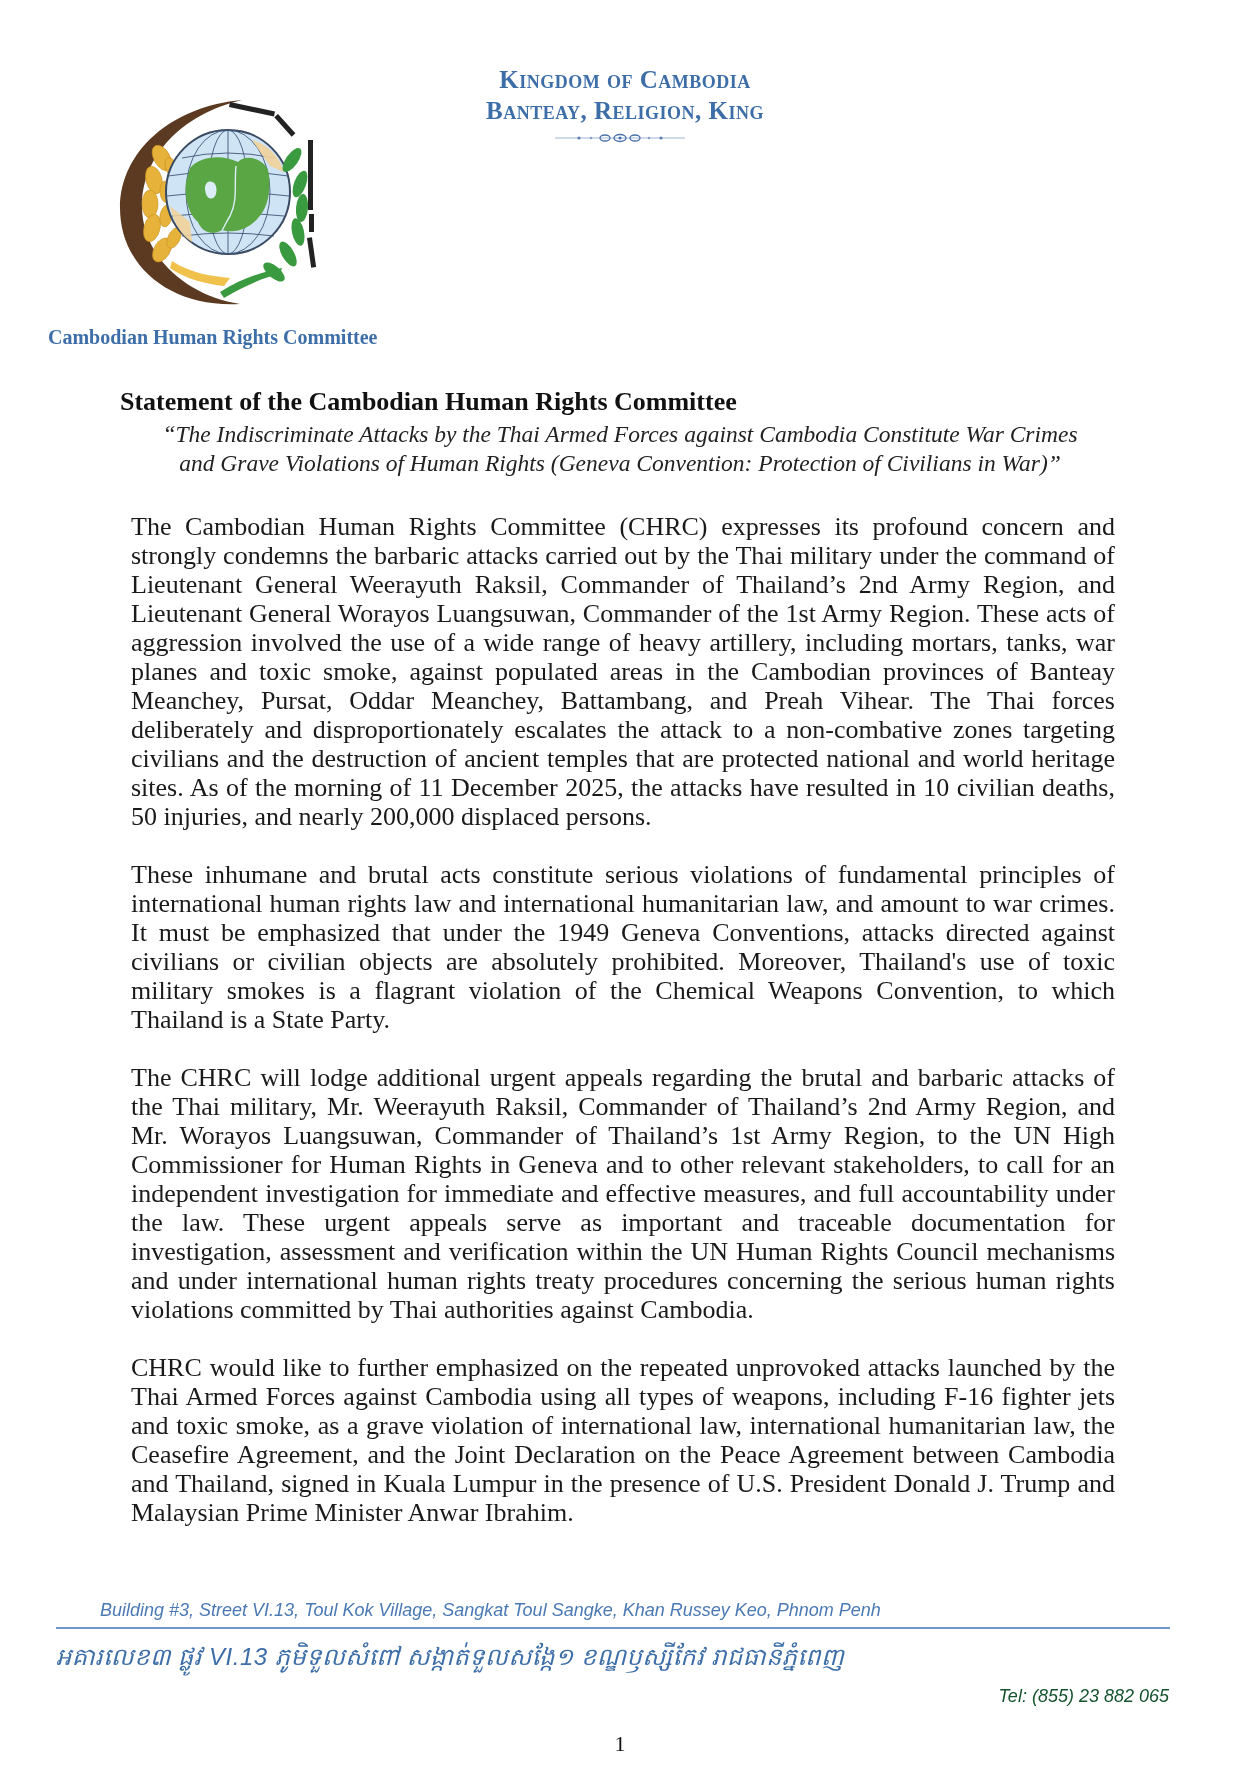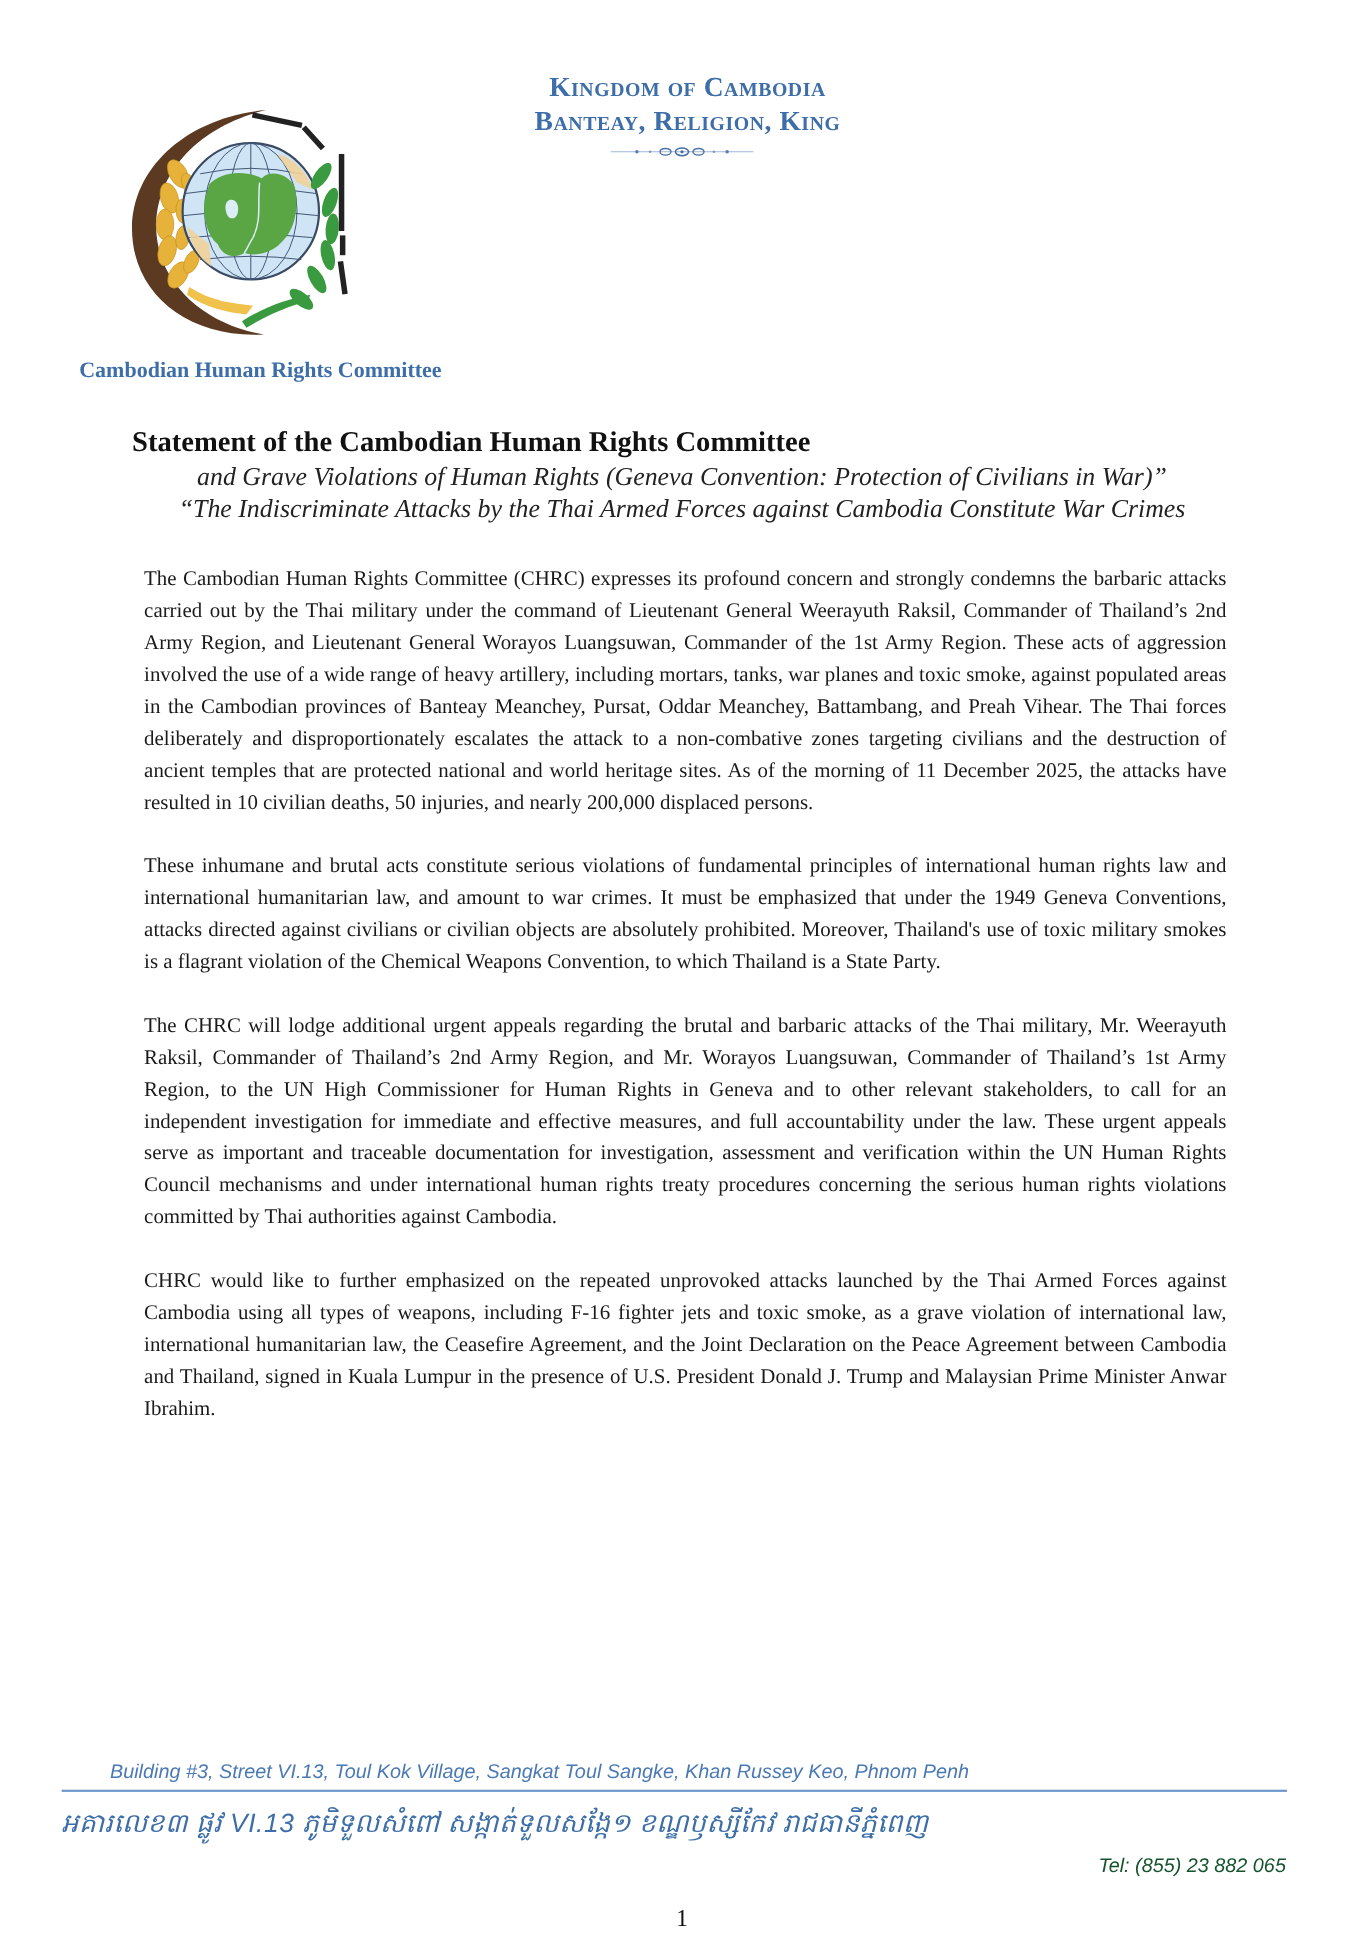--- a/index.html
+++ b/index.html
@@ -13,36 +13,36 @@
     font-size: 25px; letter-spacing: 0.5px; line-height: 31px;
   }
   .kingdom.l1 { top: 52px; }
   .kingdom.l2 { top: 83px; }
 
   .ornament { position: absolute; left: 555px; top: 131px; width: 130px; height: 14px; }
 
   .logo { position: absolute; left: 112px; top: 96px; width: 232px; height: 212px; }
 
   .org-name {
-    position: absolute; left: 72px; top: 314px; width: 352px;
+    position: absolute; left: 48px; top: 314px; width: 352px;
     color: #3d6ea8; font-weight: bold; font-size: 20px; white-space: nowrap;
   }
 
   .title {
     position: absolute; left: 120px; width: 1000px; top: 374px; 
     font-weight: bold; font-size: 26px; color: #111; line-height: 32px;
   }
   .subtitle {
     position: absolute; left: 120px; width: 1000px; top: 408px; text-align: center;
     font-style: italic; font-size: 23.5px; color: #222; line-height: 29px;
   }
 
   .body-text {
     position: absolute; left: 131px; width: 984px; top: 500px;
-    font-size: 19px; line-height: 29px; color: #1a1a1a; text-align: justify;
+    font-size: 26px; line-height: 29px; color: #1a1a1a; text-align: justify;
   }
   .body-text p { margin: 0 0 29px 0; }
 
   .footer-rule { position: absolute; left: 56px; top: 1627px; width: 1114px; height: 2px; background: #6d97c9; }
   .footer-khmer {
     position: absolute; left: 56px; top: 1642px; font-size: 24px; color: #3d6ea8;
     font-style: italic; white-space: nowrap; letter-spacing: 0.5px;
   }
   .footer-address {
     position: absolute; left: 56px; top: 1600px; font-size: 18px; color: #4a79b4;
@@ -126,22 +126,22 @@
     <rect x="196" y="44" width="5" height="70"></rect>
     <rect x="197" y="118" width="5" height="18"></rect>
     <rect x="195" y="142" width="5" height="30" transform="rotate(-8 195 142)"></rect>
   </g>
 </svg>
 
 <div class="org-name serif">Cambodian Human Rights Committee</div>
 
 <div class="title serif">Statement of the Cambodian Human Rights Committee</div>
 <div class="subtitle serif">
+  <div>“The Indiscriminate Attacks by the Thai Armed Forces against Cambodia Constitute War Crimes</div>
   <div>and Grave Violations of Human Rights (Geneva Convention: Protection of Civilians in War)”</div>
-  <div>“The Indiscriminate Attacks by the Thai Armed Forces against Cambodia Constitute War Crimes</div>
 </div>
 
 <div class="body-text serif">
   <p>The Cambodian Human Rights Committee (CHRC) expresses its profound concern and strongly condemns the barbaric attacks carried out by the Thai military under the command of Lieutenant General Weerayuth Raksil, Commander of Thailand’s 2nd Army Region, and Lieutenant General Worayos Luangsuwan, Commander of the 1st Army Region. These acts of aggression involved the use of a wide range of heavy artillery, including mortars, tanks, war planes and toxic smoke, against populated areas in the Cambodian provinces of Banteay Meanchey, Pursat, Oddar Meanchey, Battambang, and Preah Vihear. The Thai forces deliberately and disproportionately escalates the attack to a non-combative zones targeting civilians and the destruction of ancient temples that are protected national and world heritage sites. As of the morning of 11 December 2025, the attacks have resulted in 10 civilian deaths, 50 injuries, and nearly 200,000 displaced persons.</p>
   <p>These inhumane and brutal acts constitute serious violations of fundamental principles of international human rights law and international humanitarian law, and amount to war crimes. It must be emphasized that under the 1949 Geneva Conventions, attacks directed against civilians or civilian objects are absolutely prohibited. Moreover, Thailand's use of toxic military smokes is a flagrant violation of the Chemical Weapons Convention, to which Thailand is a State Party.</p>
   <p>The CHRC will lodge additional urgent appeals regarding the brutal and barbaric attacks of the Thai military, Mr. Weerayuth Raksil, Commander of Thailand’s 2nd Army Region, and Mr. Worayos Luangsuwan, Commander of Thailand’s 1st Army Region, to the UN High Commissioner for Human Rights in Geneva and to other relevant stakeholders, to call for an independent investigation for immediate and effective measures, and full accountability under the law. These urgent appeals serve as important and traceable documentation for investigation, assessment and verification within the UN Human Rights Council mechanisms and under international human rights treaty procedures concerning the serious human rights violations committed by Thai authorities against Cambodia.</p>
   <p>CHRC would like to further emphasized on the repeated unprovoked attacks launched by the Thai Armed Forces against Cambodia using all types of weapons, including F-16 fighter jets and toxic smoke, as a grave violation of international law, international humanitarian law, the Ceasefire Agreement, and the Joint Declaration on the Peace Agreement between Cambodia and Thailand, signed in Kuala Lumpur in the presence of U.S. President Donald J. Trump and Malaysian Prime Minister Anwar Ibrahim.</p>
 </div>
 
 <div class="footer-rule"></div>

